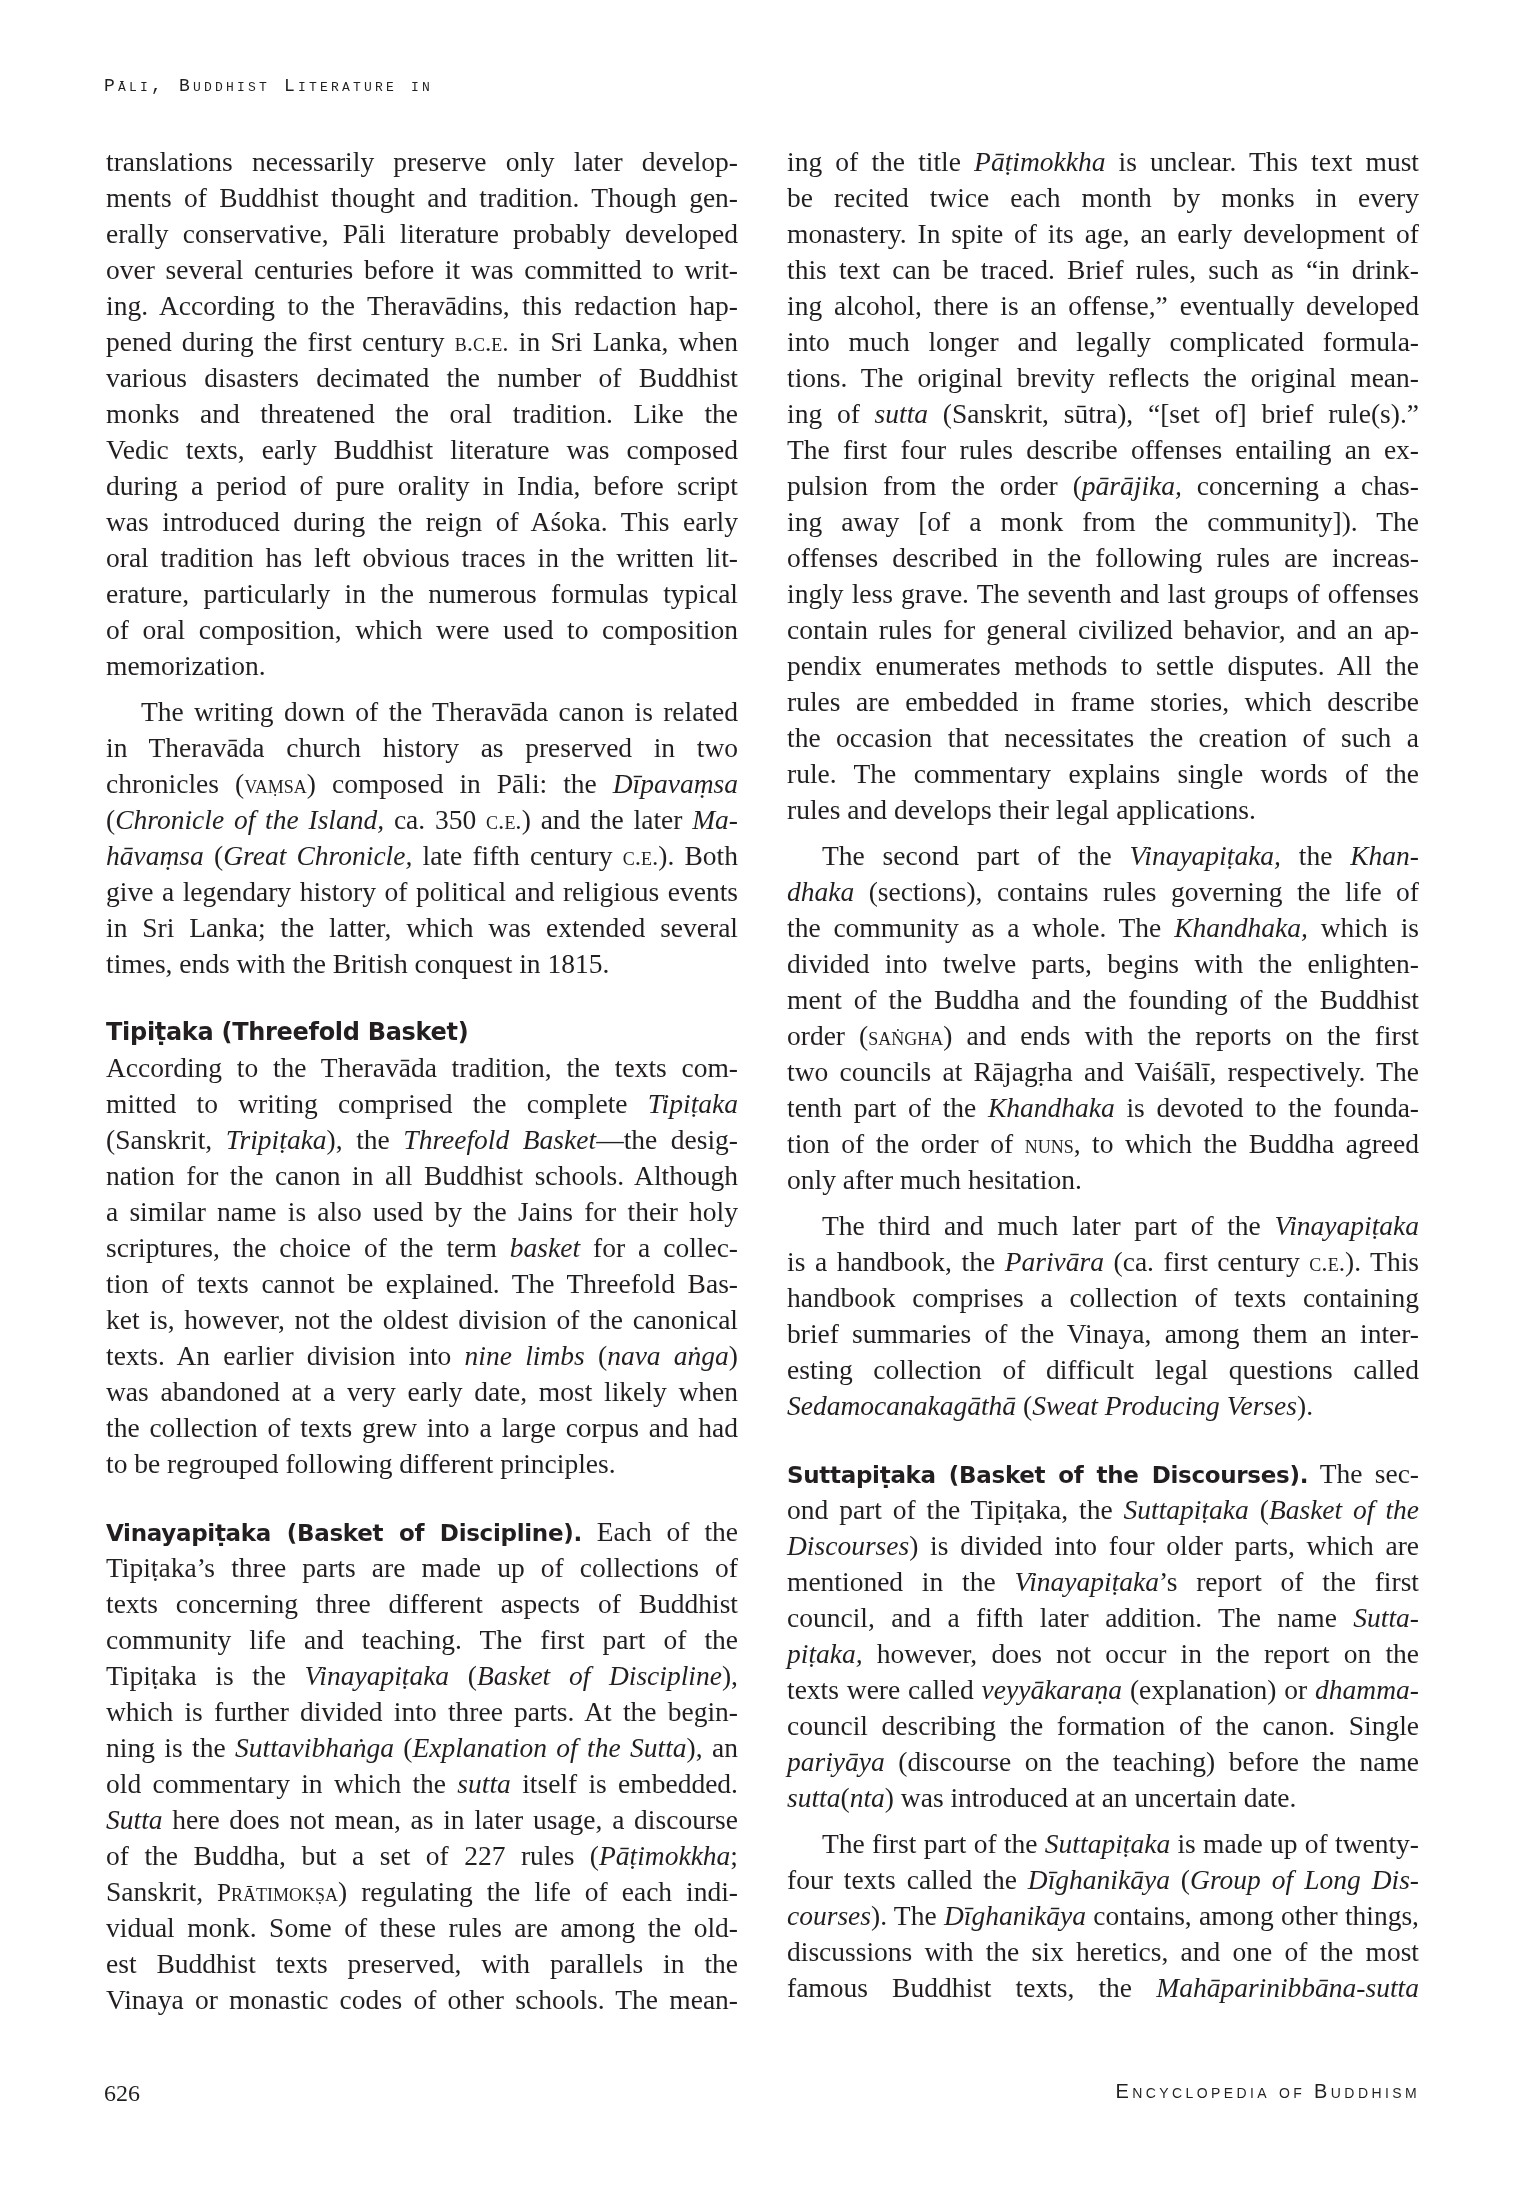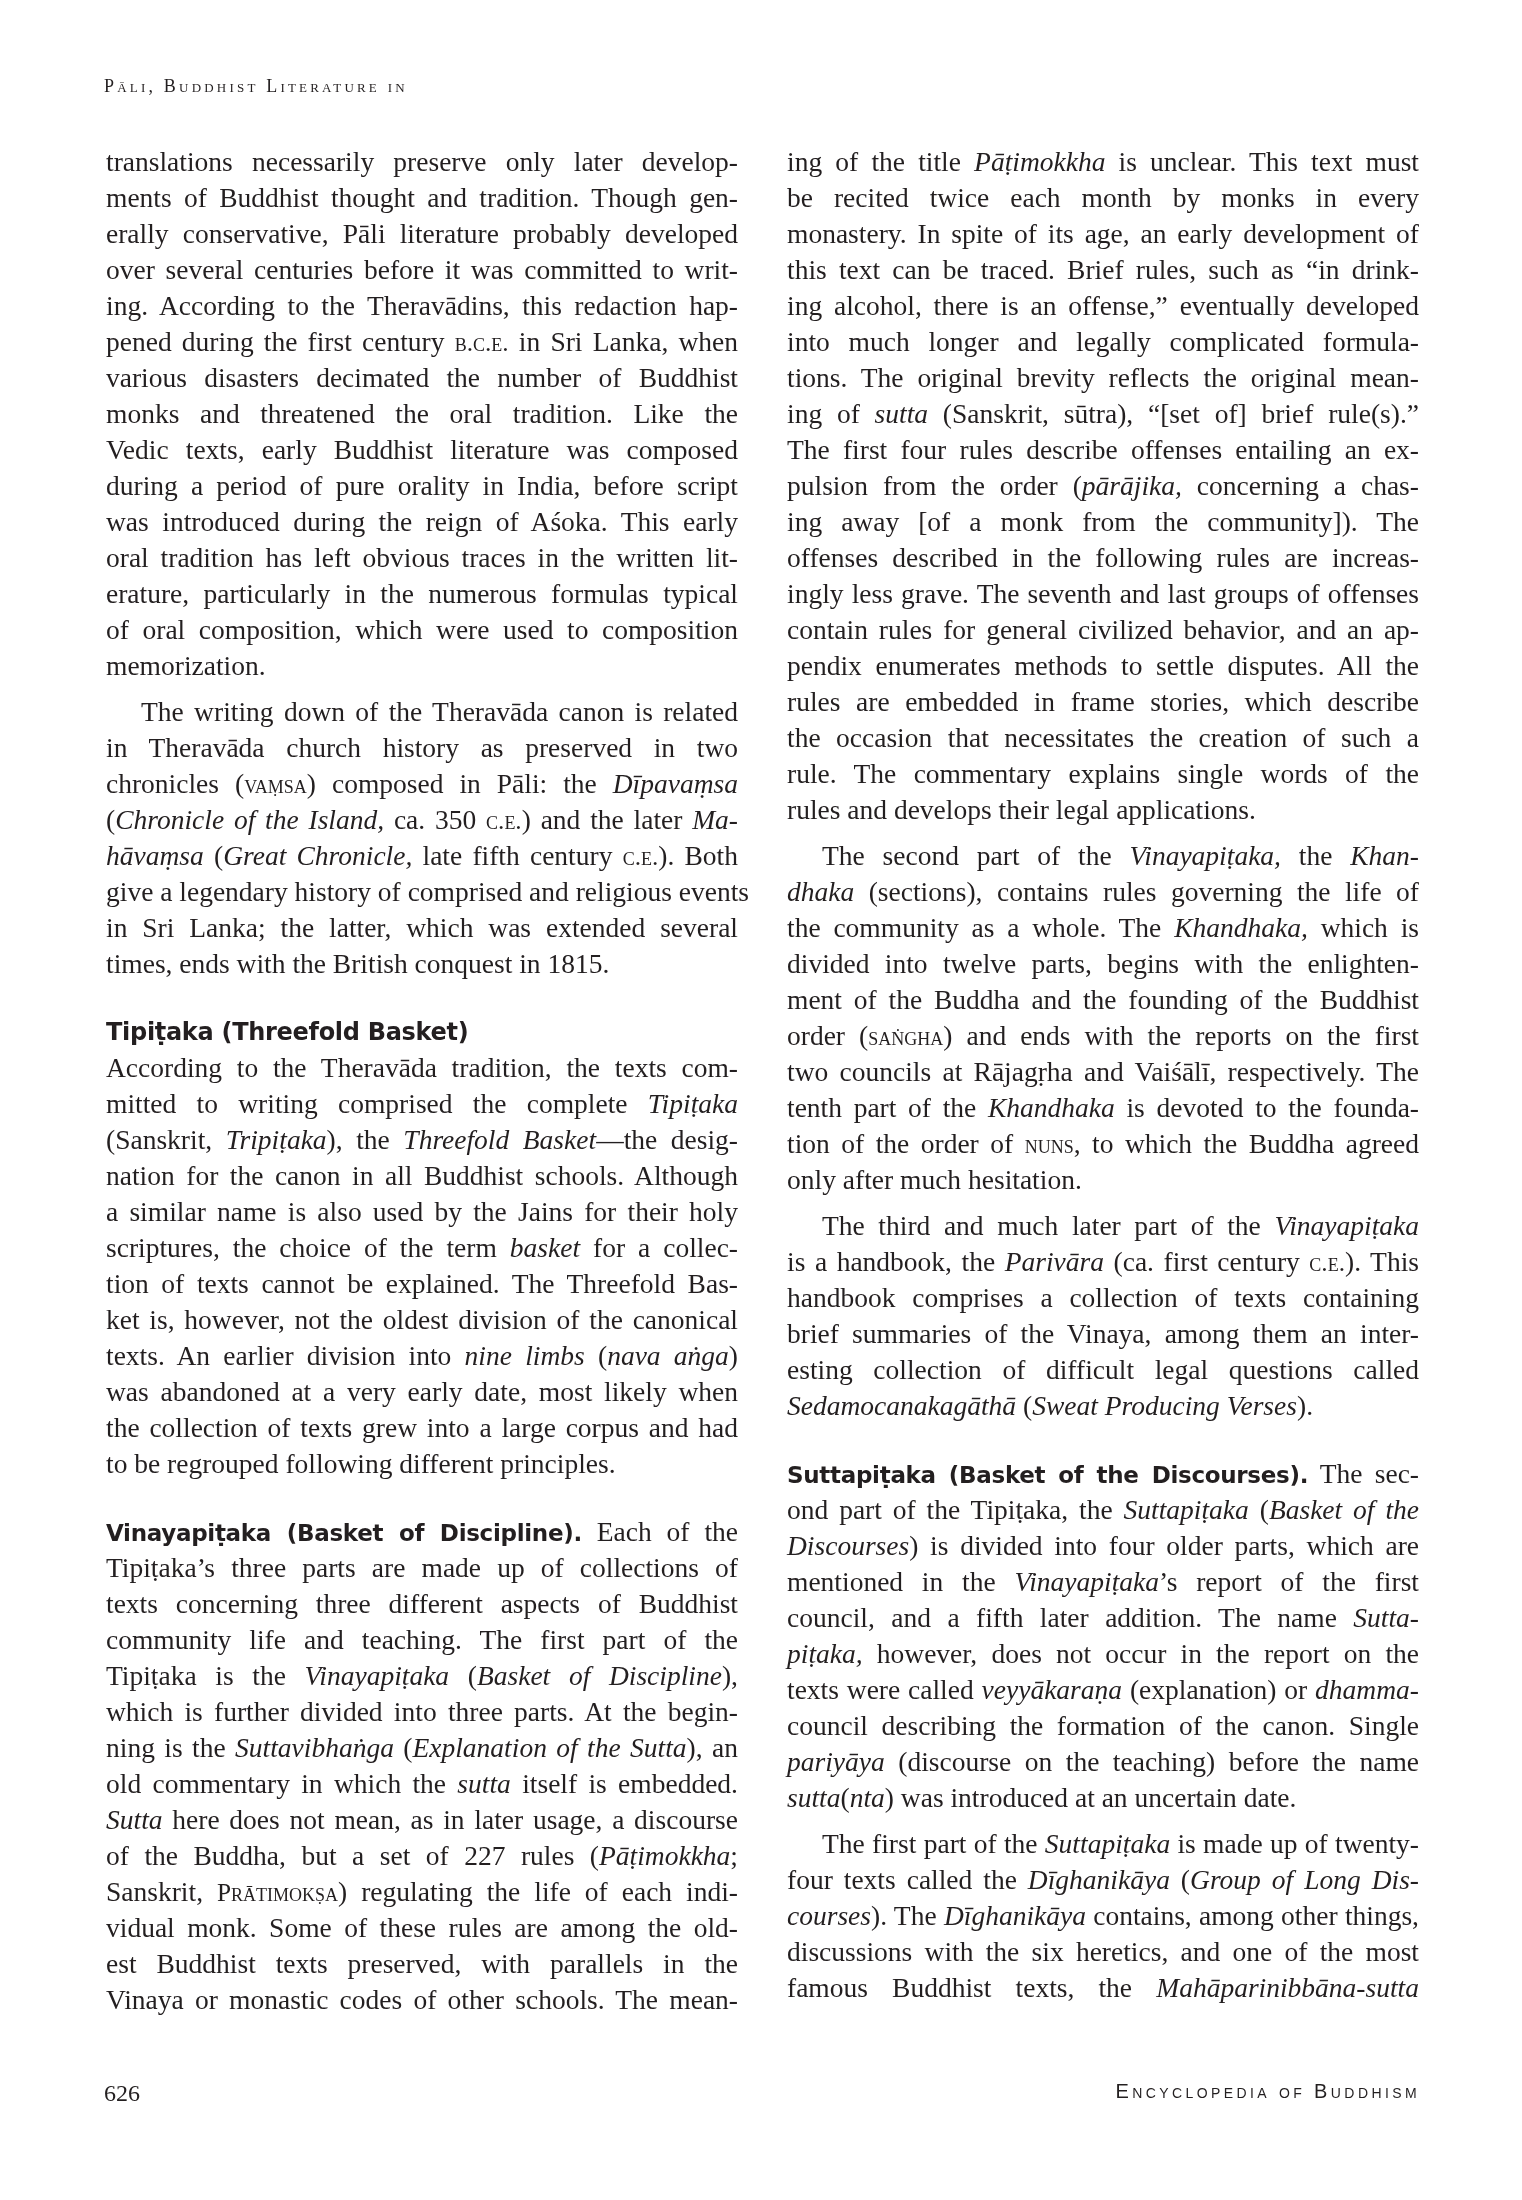--- a/index.html
+++ b/index.html
@@ -1,19 +1,19 @@
 <!DOCTYPE html>
 <html><head>
 <meta charset="utf-8">
 <style>
   html, body { margin: 0; padding: 0; background: #ffffff; }
   body { width: 1522px; height: 2200px; position: relative; overflow: hidden;
          font-family: "Liberation Serif", "DejaVu Serif", serif; color: #231f20; }
   .running-head { position: absolute; left: 104px; top: 76px;
-    font-family: Liberation Serif, serif; font-size: 18px;
+    font-family: Liberation Mono, monospace; font-size: 18px;
     letter-spacing: 3.2px; font-variant: small-caps; text-transform: none; color: #231f20; }
   .col { position: absolute; top: 144px; width: 632px; }
   .col-left { left: 106px; }
   .col-right { left: 787px; }
   .line { display: block; height: 36px; line-height: 36px; font-size: 27.5px;
           text-align: justify; text-align-last: justify; white-space: nowrap; overflow: visible; }
   .line.last { text-align-last: left; }
   .line.indent { padding-left: 35px; }
   .para { margin: 0 0 10px 0; }
   .heading-line { display: block; height: 36px; line-height: 36px; font-size: 24px;
@@ -50,21 +50,21 @@
       <span class="line">erature, particularly in the numerous formulas typical</span>
       <span class="line">of oral composition, which were used to composition</span>
       <span class="line last">memorization.</span>
     </div>
   <div class="para">
       <span class="line indent">The writing down of the Theravāda canon is related</span>
       <span class="line">in Theravāda church history as preserved in two</span>
       <span class="line">chronicles (<span class="sc">vaṃsa</span>) composed in Pāli: the <i>Dīpavaṃsa</i></span>
       <span class="line">(<i>Chronicle of the Island,</i> ca. 350 <span class="sc">c.e.</span>) and the later <i>Ma-</i></span>
       <span class="line"><i>hāvaṃsa</i> (<i>Great Chronicle,</i> late fifth century <span class="sc">c.e.</span>). Both</span>
-      <span class="line">give a legendary history of comprised and religious events</span>
+      <span class="line">give a legendary history of political and religious events</span>
       <span class="line">in Sri Lanka; the latter, which was extended several</span>
       <span class="line last">times, ends with the British conquest in 1815.</span>
     </div>
   <div class="gap-head"></div>
   <div class="heading-line">Tipiṭaka (Threefold Basket)</div>
   <div class="para">
       <span class="line">According to the Theravāda tradition, the texts com-</span>
       <span class="line">mitted to writing comprised the complete <i>Tipiṭaka</i></span>
       <span class="line">(Sanskrit, <i>Tripiṭaka</i>), the <i>Threefold Basket</i>—the desig-</span>
       <span class="line">nation for the canon in all Buddhist schools. Although</span>

